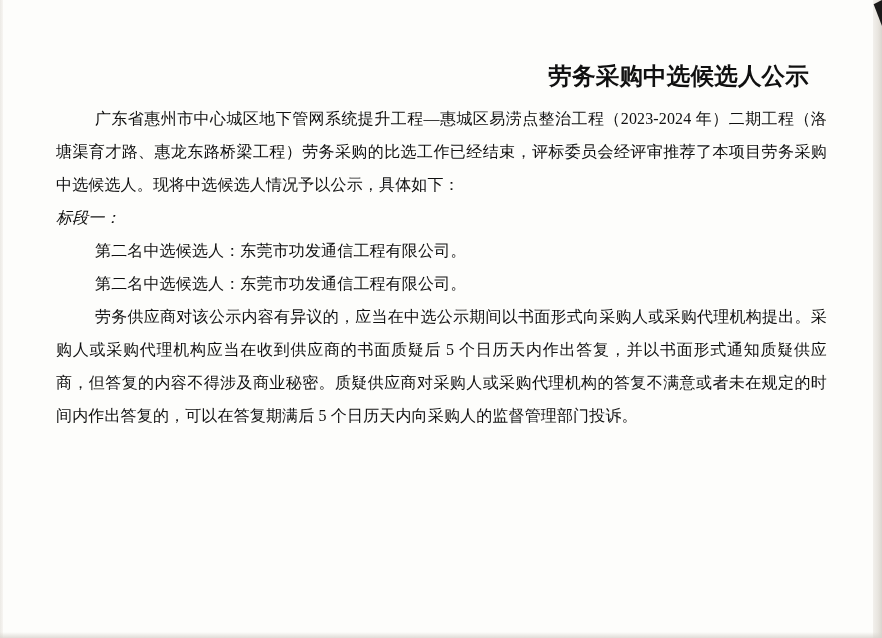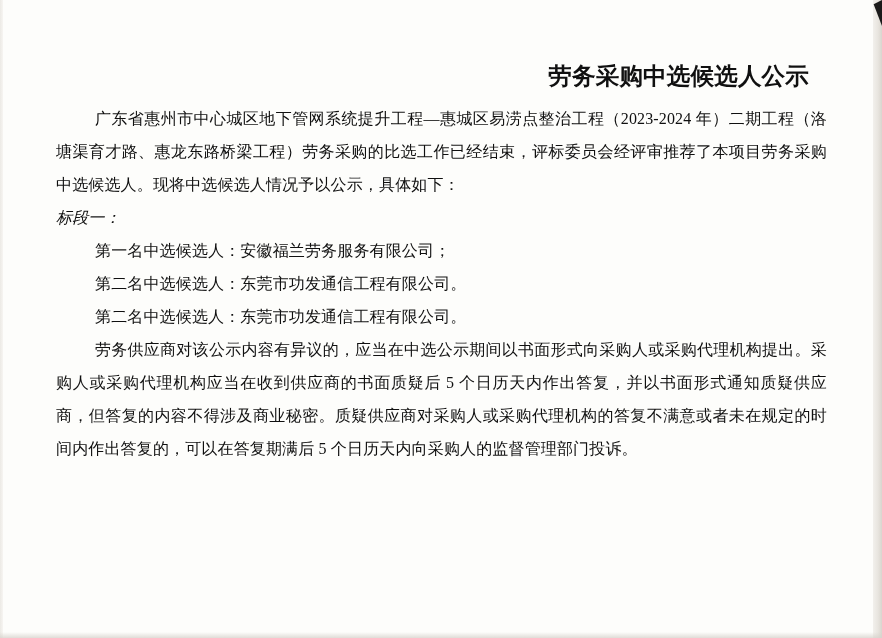--- a/index.html
+++ b/index.html
@@ -121,21 +121,20 @@
 
   <div class="doc-body">
 
     <h1 class="doc-title">
       <span class="t-line l3">劳务采购中选候选人公示</span>
     </h1>
 
     <p class="para indent2">广东省惠州市中心城区地下管网系统提升工程—惠城区易涝点整治工程（2023-2024 年）二期工程（洛塘渠育才路、惠龙东路桥梁工程）劳务采购的比选工作已经结束，评标委员会经评审推荐了本项目劳务采购中选候选人。现将中选候选人情况予以公示，具体如下：</p>
 
     <p class="para indent-label sect-label">标段一：</p>
-    <p class="para item">第一名中选候选人：安徽福兰劳务服务有限公司；</p>
     <p class="para item">第二名中选候选人：东莞市功发通信工程有限公司。</p>
 
     <p class="para item">第二名中选候选人：东莞市功发通信工程有限公司。</p>
 
 
     <p class="para indent2">劳务供应商对该公示内容有异议的，应当在中选公示期间以书面形式向采购人或采购代理机构提出。采购人或采购代理机构应当在收到供应商的书面质疑后 5 个日历天内作出答复，并以书面形式通知质疑供应商，但答复的内容不得涉及商业秘密。质疑供应商对采购人或采购代理机构的答复不满意或者未在规定的时间内作出答复的，可以在答复期满后 5 个日历天内向采购人的监督管理部门投诉。</p>
 
   </div>
 </div>
 

